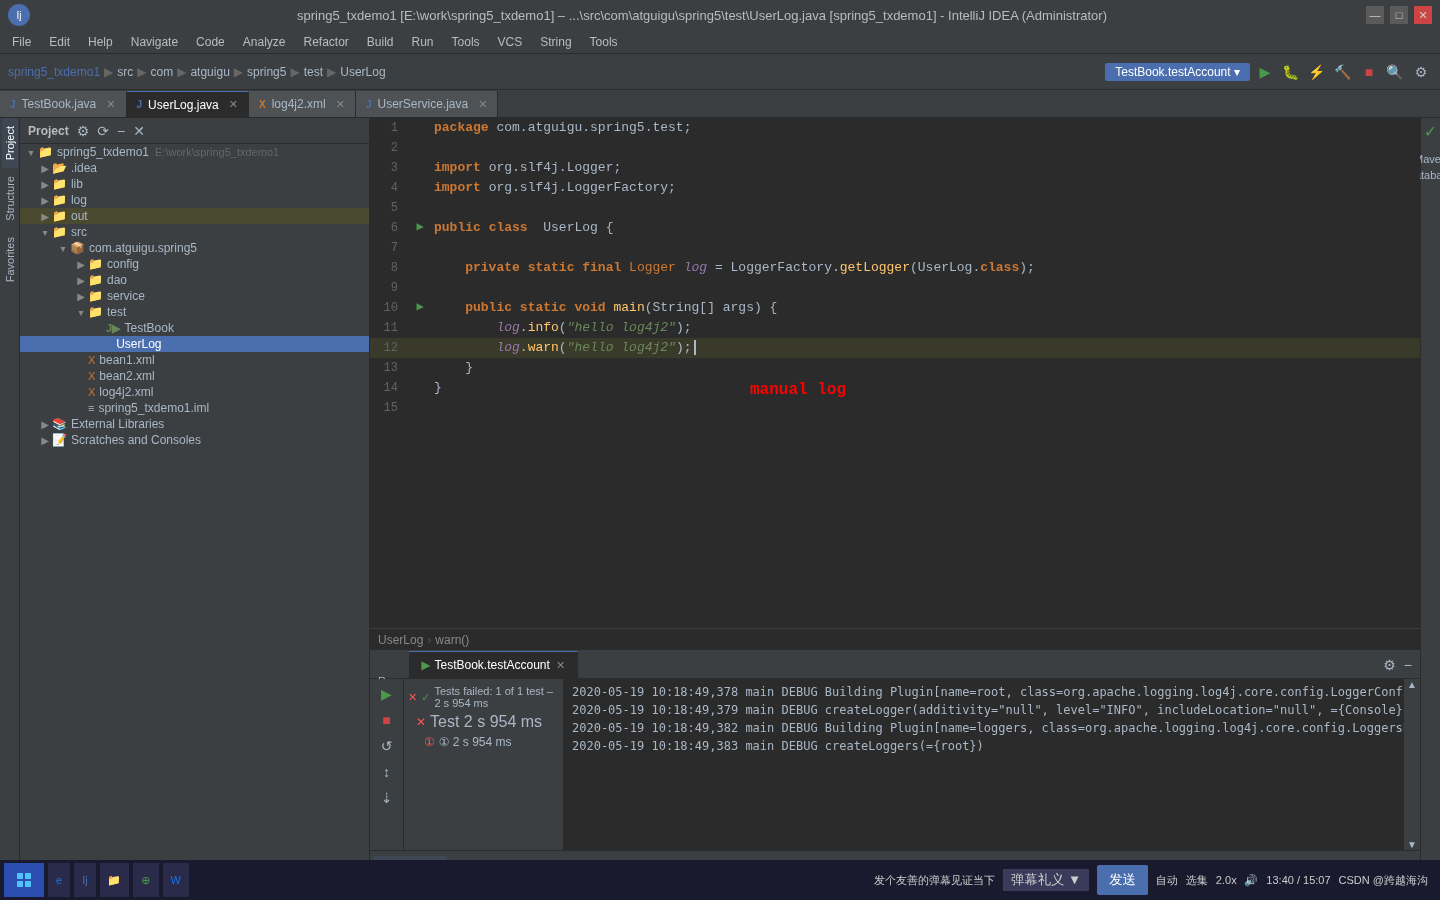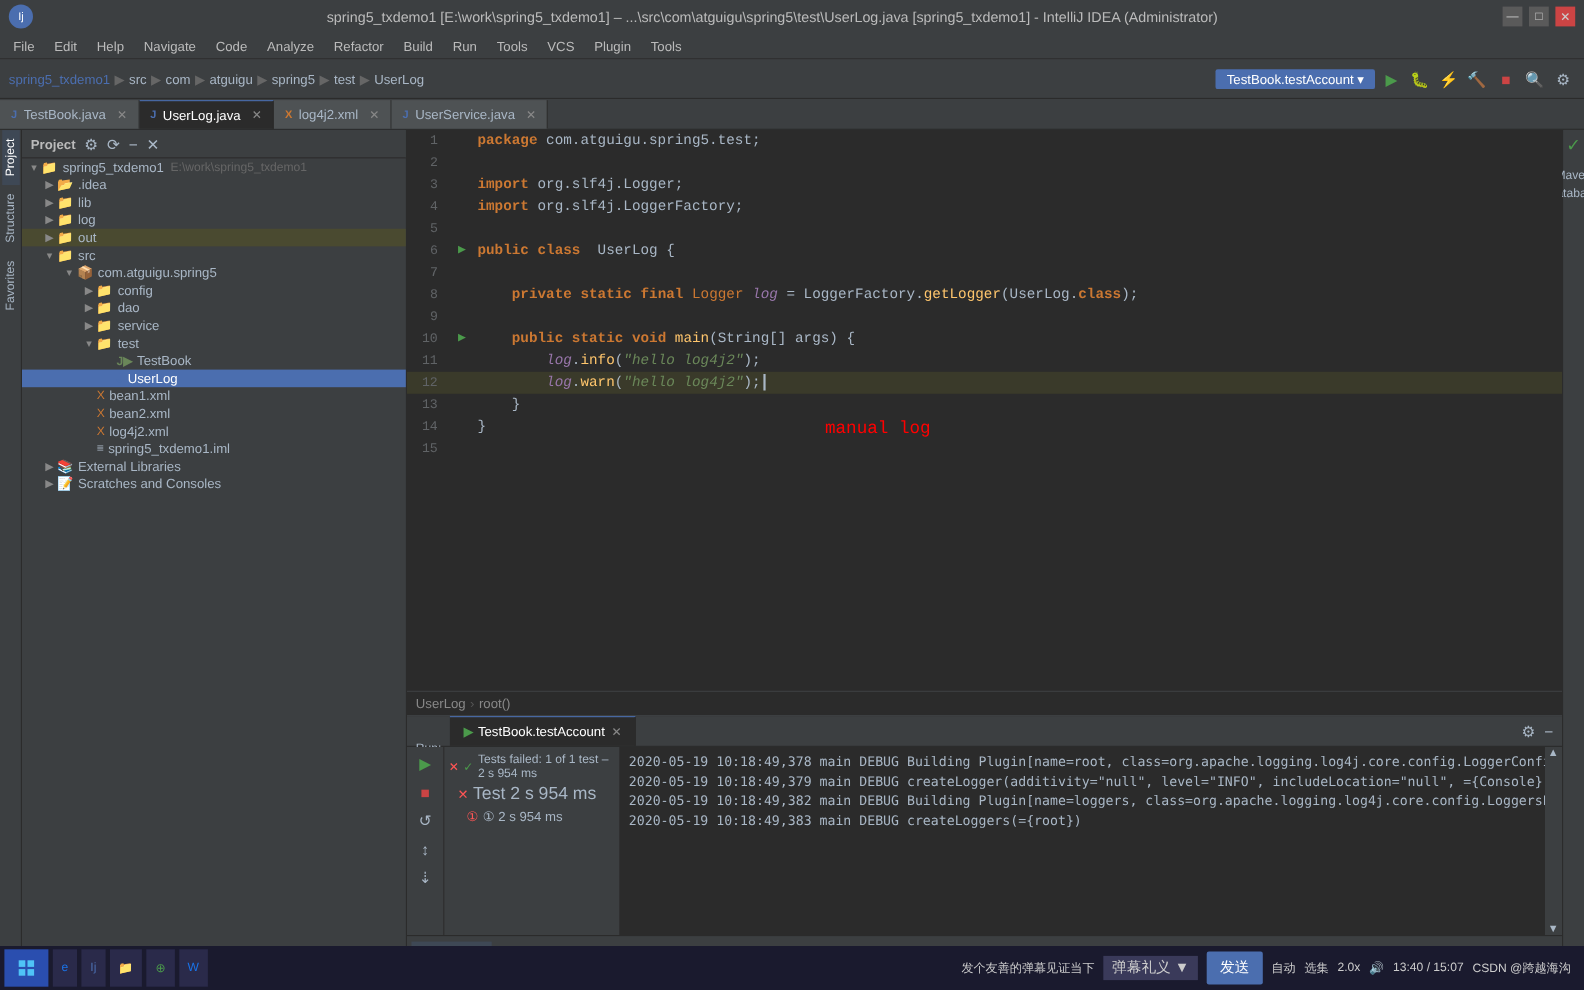--- a/index.html
+++ b/index.html
@@ -367,21 +367,21 @@
     <span class="menu-item">Edit</span>
     <span class="menu-item">Help</span>
     <span class="menu-item">Navigate</span>
     <span class="menu-item">Code</span>
     <span class="menu-item">Analyze</span>
     <span class="menu-item">Refactor</span>
     <span class="menu-item">Build</span>
     <span class="menu-item">Run</span>
     <span class="menu-item">Tools</span>
     <span class="menu-item">VCS</span>
-    <span class="menu-item">Plugin</span>
+    <span class="menu-item">String</span>
     <span class="menu-item">Tools</span>
   </div>
 
   <div id="toolbar">
     <div class="toolbar-breadcrumb">
       <span style="color:#4b6eaf;">spring5_txdemo1</span>
       <span class="breadcrumb-sep">▶</span>
       <span>src</span>
       <span class="breadcrumb-sep">▶</span>
       <span>com</span>
@@ -632,33 +632,33 @@
         <div class="code-line">
           <span class="line-num">13</span>
           <span class="line-gutter"></span>
           <span class="line-code">    <span class="normal">}</span></span>
         </div>
         <div class="code-line" style="position:relative;">
           <span class="line-num">14</span>
           <span class="line-gutter"></span>
           <span class="line-code"><span class="normal">}</span></span>
 
-          <span id="manual-log-annotation" style="position:absolute;left:380px;top:0;color:red;font-size:16px;font-weight:normal;">manual log</span>
+          <span id="manual-log-annotation" style="position:absolute;left:380px;top:0;color:red;font-size:16px;font-weight:bold;">manual log</span>
         </div>
         <div class="code-line">
           <span class="line-num">15</span>
           <span class="line-gutter"></span>
           <span class="line-code"></span>
         </div>
       </div>
 
       <div id="breadcrumb-bar">
         <span>UserLog</span>
         <span class="bc-sep">›</span>
-        <span>root()</span>
+        <span>warn()</span>
       </div>
 
       <div id="bottom-panel">
 
         <div id="run-tab-bar">
           <span style="color:#a9b7c6;margin-right:4px;font-size:11px;margin-top:32px;">Run:</span>
           <div class="run-tab active">
             <span style="color:#4b9a4b;">▶</span>
             <span style="margin-left:4px;">TestBook.testAccount</span>
             <span class="run-tab-close">✕</span>

